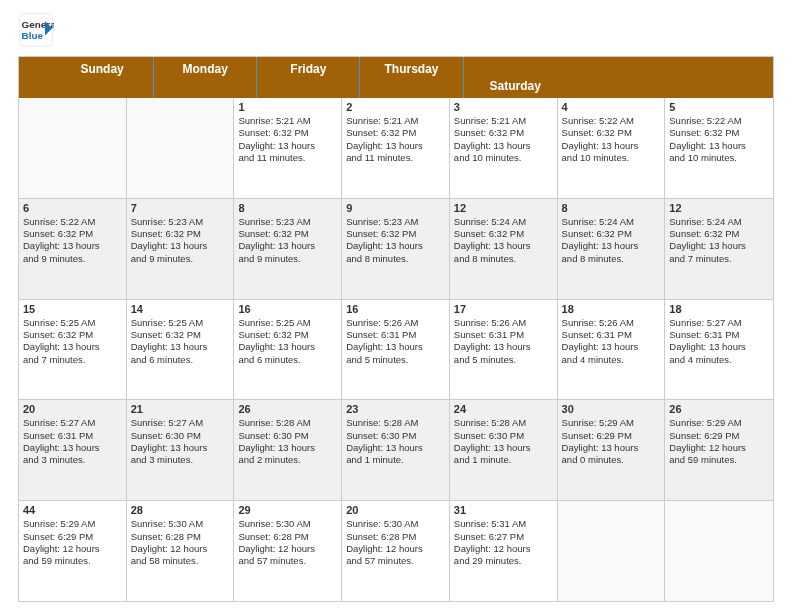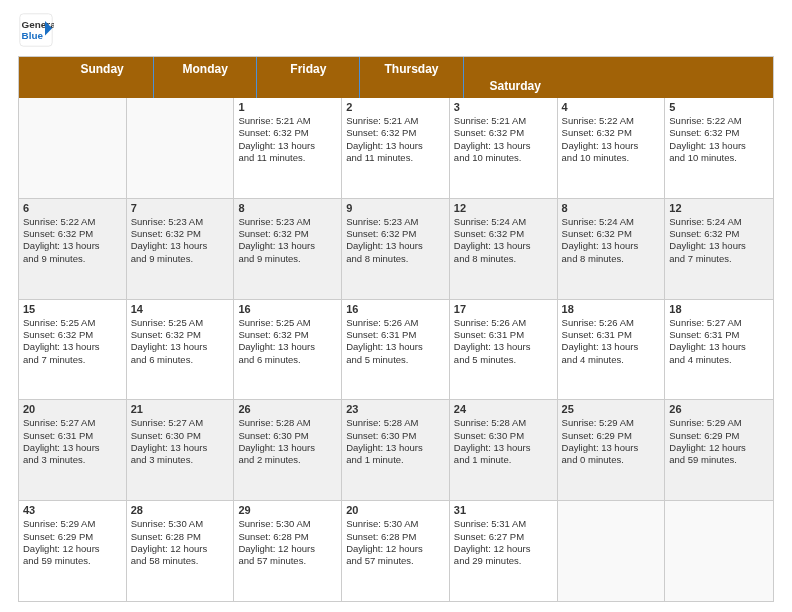--- a/index.html
+++ b/index.html
@@ -300,37 +300,37 @@
             <span class="cell-line">and 1 minute.</span>
           </div>
           <div class="cal-cell shaded">
             <span class="day-num">24</span>
             <span class="cell-line">Sunrise: 5:28 AM</span>
             <span class="cell-line">Sunset: 6:30 PM</span>
             <span class="cell-line">Daylight: 13 hours</span>
             <span class="cell-line">and 1 minute.</span>
           </div>
           <div class="cal-cell shaded">
-            <span class="day-num">25</span>
+            <span class="day-num">30</span>
             <span class="cell-line">Sunrise: 5:29 AM</span>
             <span class="cell-line">Sunset: 6:29 PM</span>
             <span class="cell-line">Daylight: 13 hours</span>
             <span class="cell-line">and 0 minutes.</span>
           </div>
           <div class="cal-cell shaded">
             <span class="day-num">26</span>
             <span class="cell-line">Sunrise: 5:29 AM</span>
             <span class="cell-line">Sunset: 6:29 PM</span>
             <span class="cell-line">Daylight: 12 hours</span>
             <span class="cell-line">and 59 minutes.</span>
           </div>
         </div>
         <div class="cal-row">
           <div class="cal-cell">
-            <span class="day-num">43</span>
+            <span class="day-num">44</span>
             <span class="cell-line">Sunrise: 5:29 AM</span>
             <span class="cell-line">Sunset: 6:29 PM</span>
             <span class="cell-line">Daylight: 12 hours</span>
             <span class="cell-line">and 59 minutes.</span>
           </div>
           <div class="cal-cell">
             <span class="day-num">28</span>
             <span class="cell-line">Sunrise: 5:30 AM</span>
             <span class="cell-line">Sunset: 6:28 PM</span>
             <span class="cell-line">Daylight: 12 hours</span>

